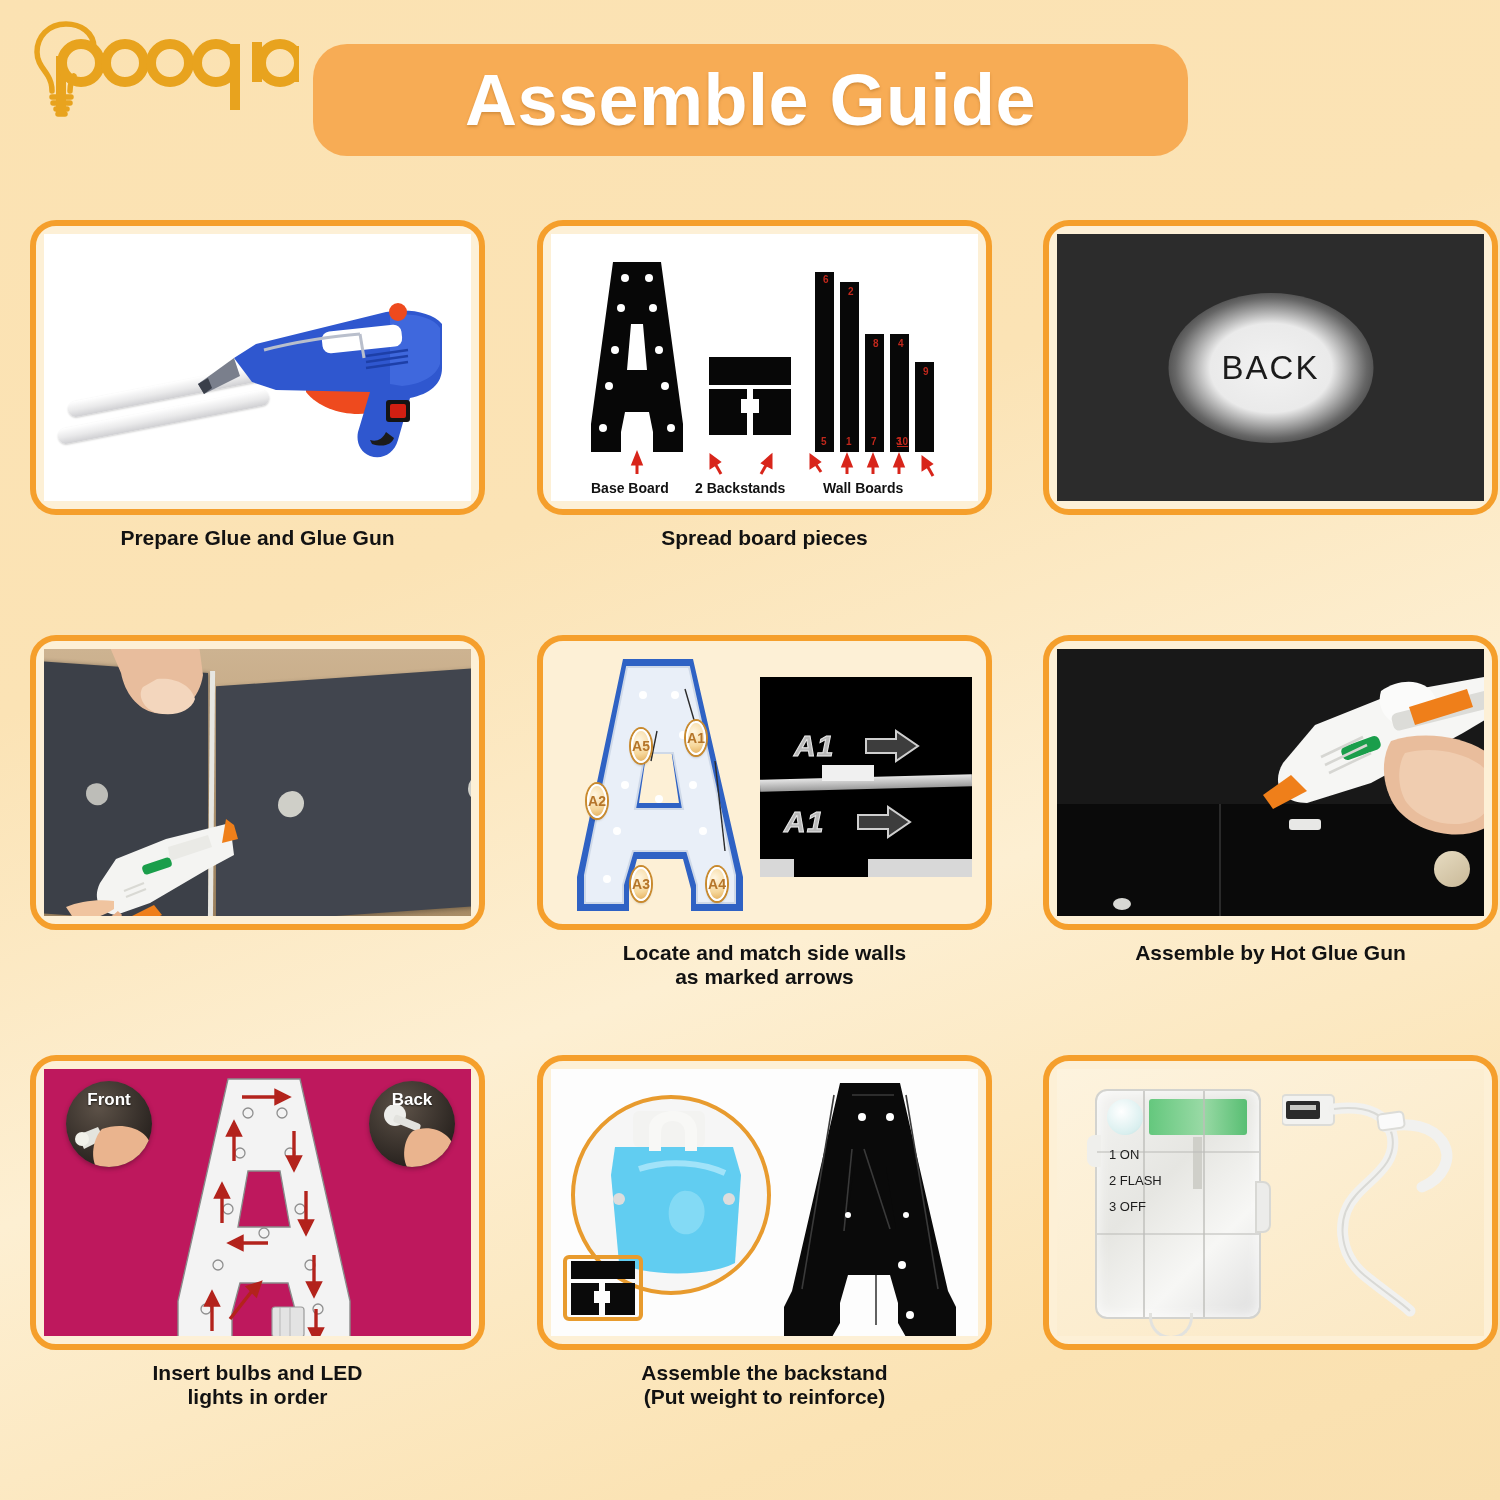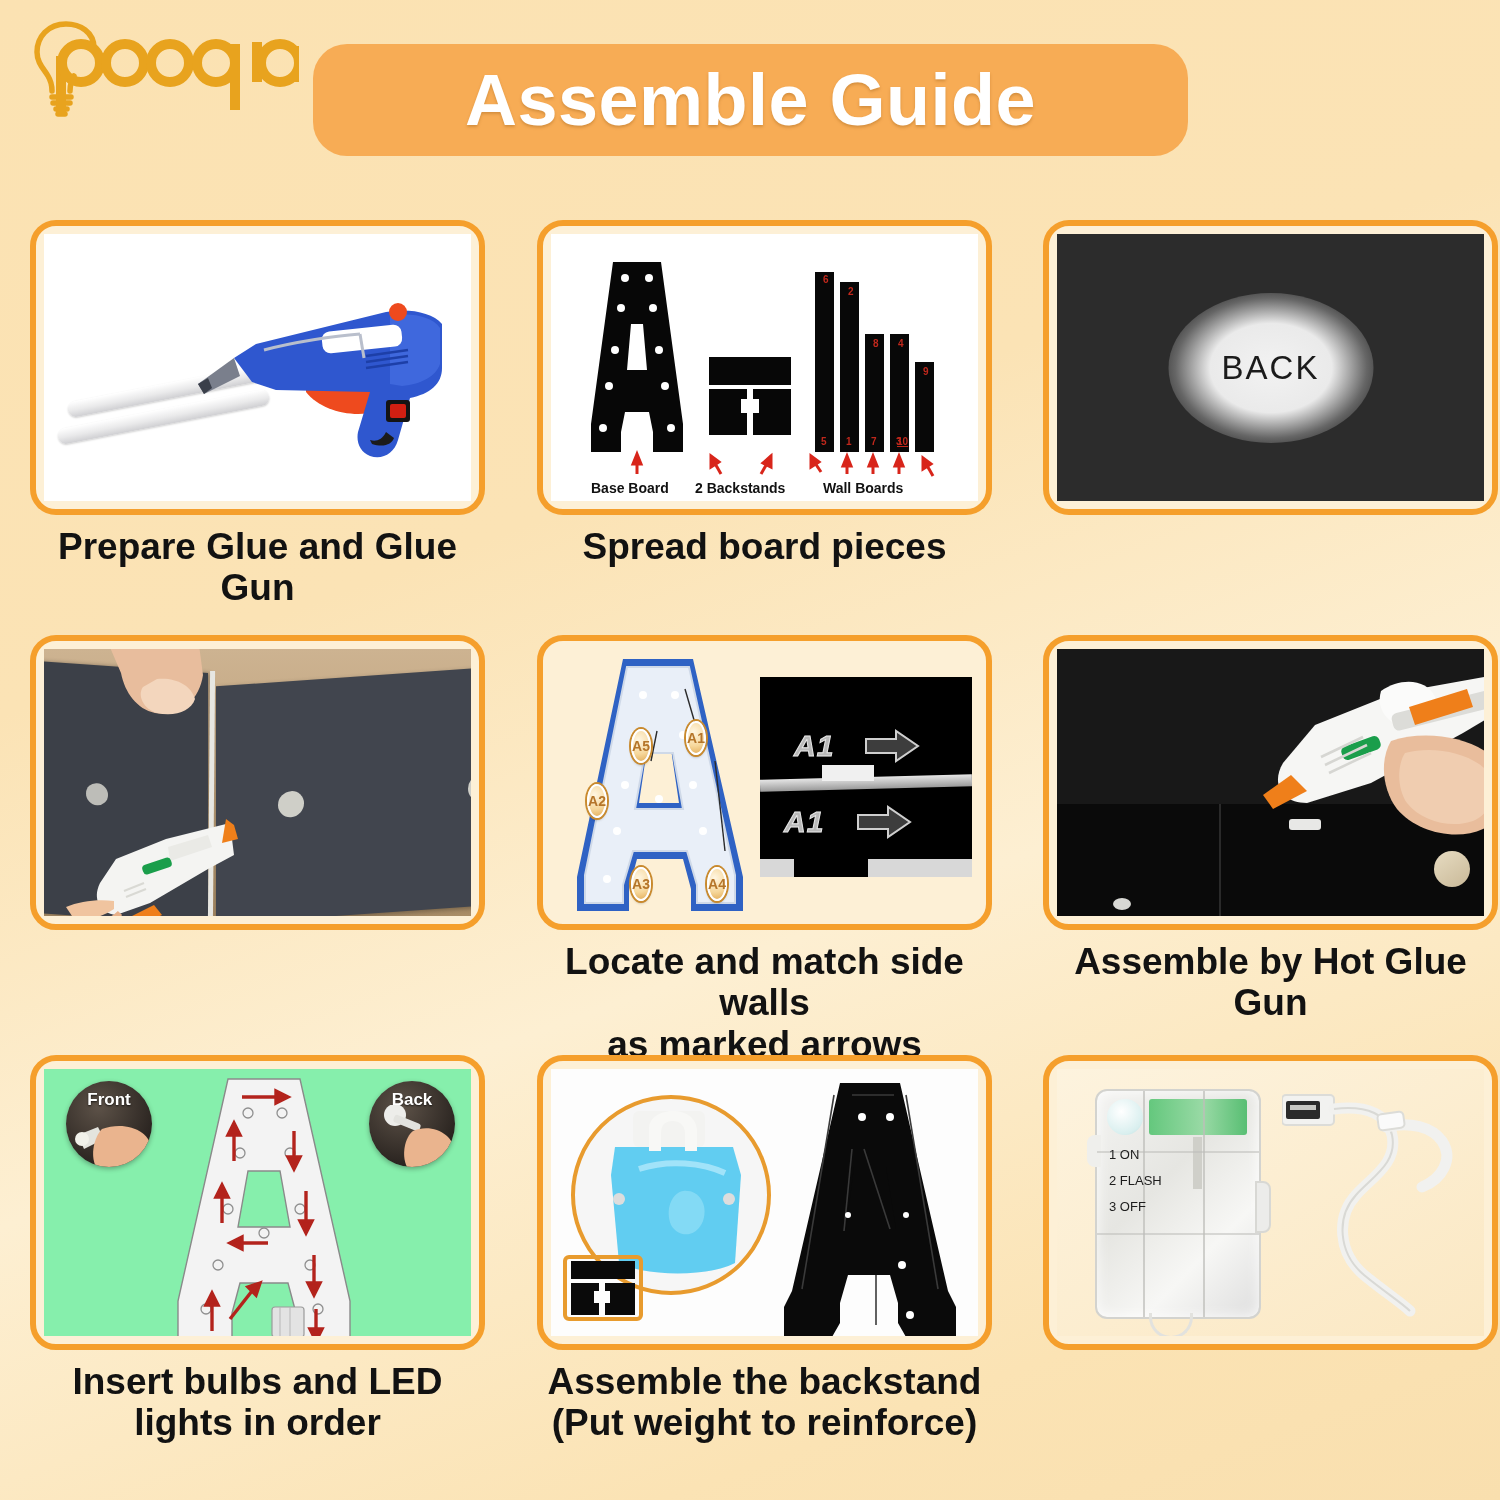--- a/index.html
+++ b/index.html
@@ -55,21 +55,21 @@
   .panel-inner {
     width:100%; height:100%;
     display:flex; align-items:center; justify-content:center;
     overflow:hidden; position:relative;
   }
 
   .caption {
     width:455px;
     text-align:center;
     color:#121212;
-    font-size:37px;
+    font-size:21px;
     font-weight:bold;
     line-height:1.12;
     margin-top:11px;
     font-family:"Liberation Sans", sans-serif;
     white-space:pre-line;
   }
   .caption .hl { color:#e8281c; }
 
   
   .photo-white { background:#ffffff; width:100%; height:100%; position:relative; }
@@ -458,21 +458,21 @@
           <div style="position:absolute; left:56px; bottom:6px; width:18px; height:12px; border-radius:50%; background:#d8d8d4;"></div>
         </div>
       </div>
     </div>
     <div class="caption">Assemble by Hot Glue Gun</div>
   </div>
 
   <div class="cell col0 row2">
     <div class="panel">
       <div class="panel-inner">
-        <div style="position:relative; width:100%; height:100%; background:#86efac;">
+        <div style="position:relative; width:100%; height:100%; background:#be185d;">
 
           <svg style="position:absolute; left:120px; top:6px;" width="200" height="270" viewBox="0 0 200 270">
             <path d="M64 4 L136 4 L186 226 L186 262 L132 262 L132 238 L124 208 L76 208 L68 238 L68 262 L14 262 L14 226 Z
                      M84 96 L116 96 L126 152 L74 152 Z" fill="#f3f3f3" stroke="#8a8a8a" stroke-width="1.4" fill-rule="evenodd"></path>
             <g fill="none" stroke="#8f8f8f" stroke-width="1.3">
               <circle cx="84" cy="38" r="5"></circle>
                 <circle cx="118" cy="38" r="5"></circle>
               <circle cx="76" cy="78" r="5"></circle>
                 <circle cx="126" cy="78" r="5"></circle>
               <circle cx="64" cy="134" r="5"></circle>

